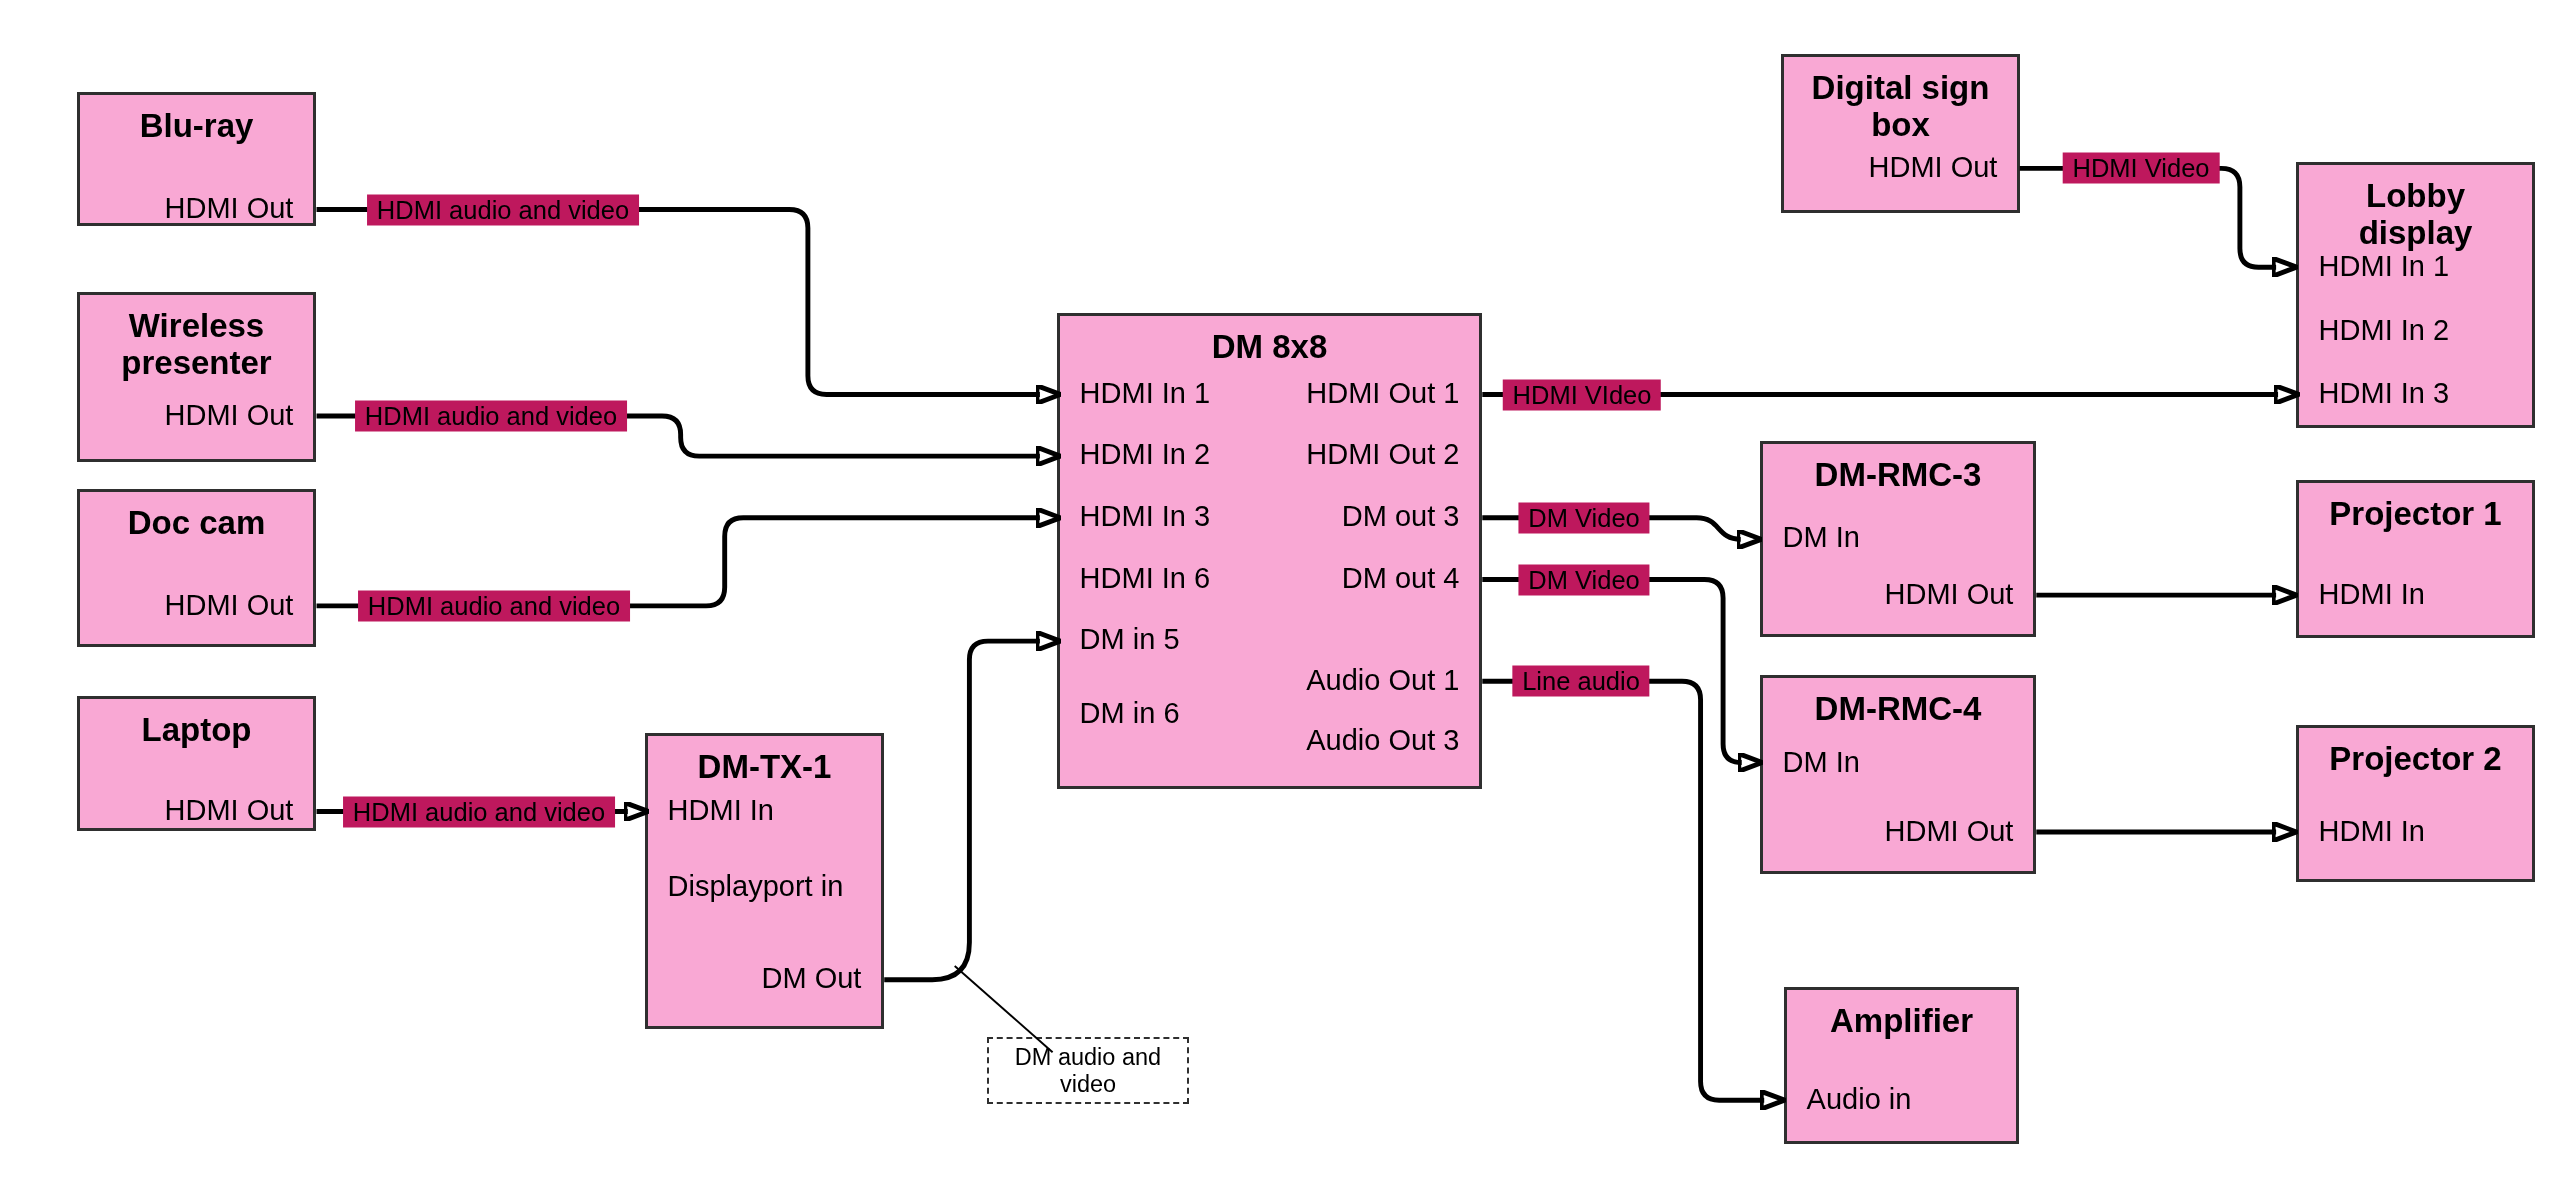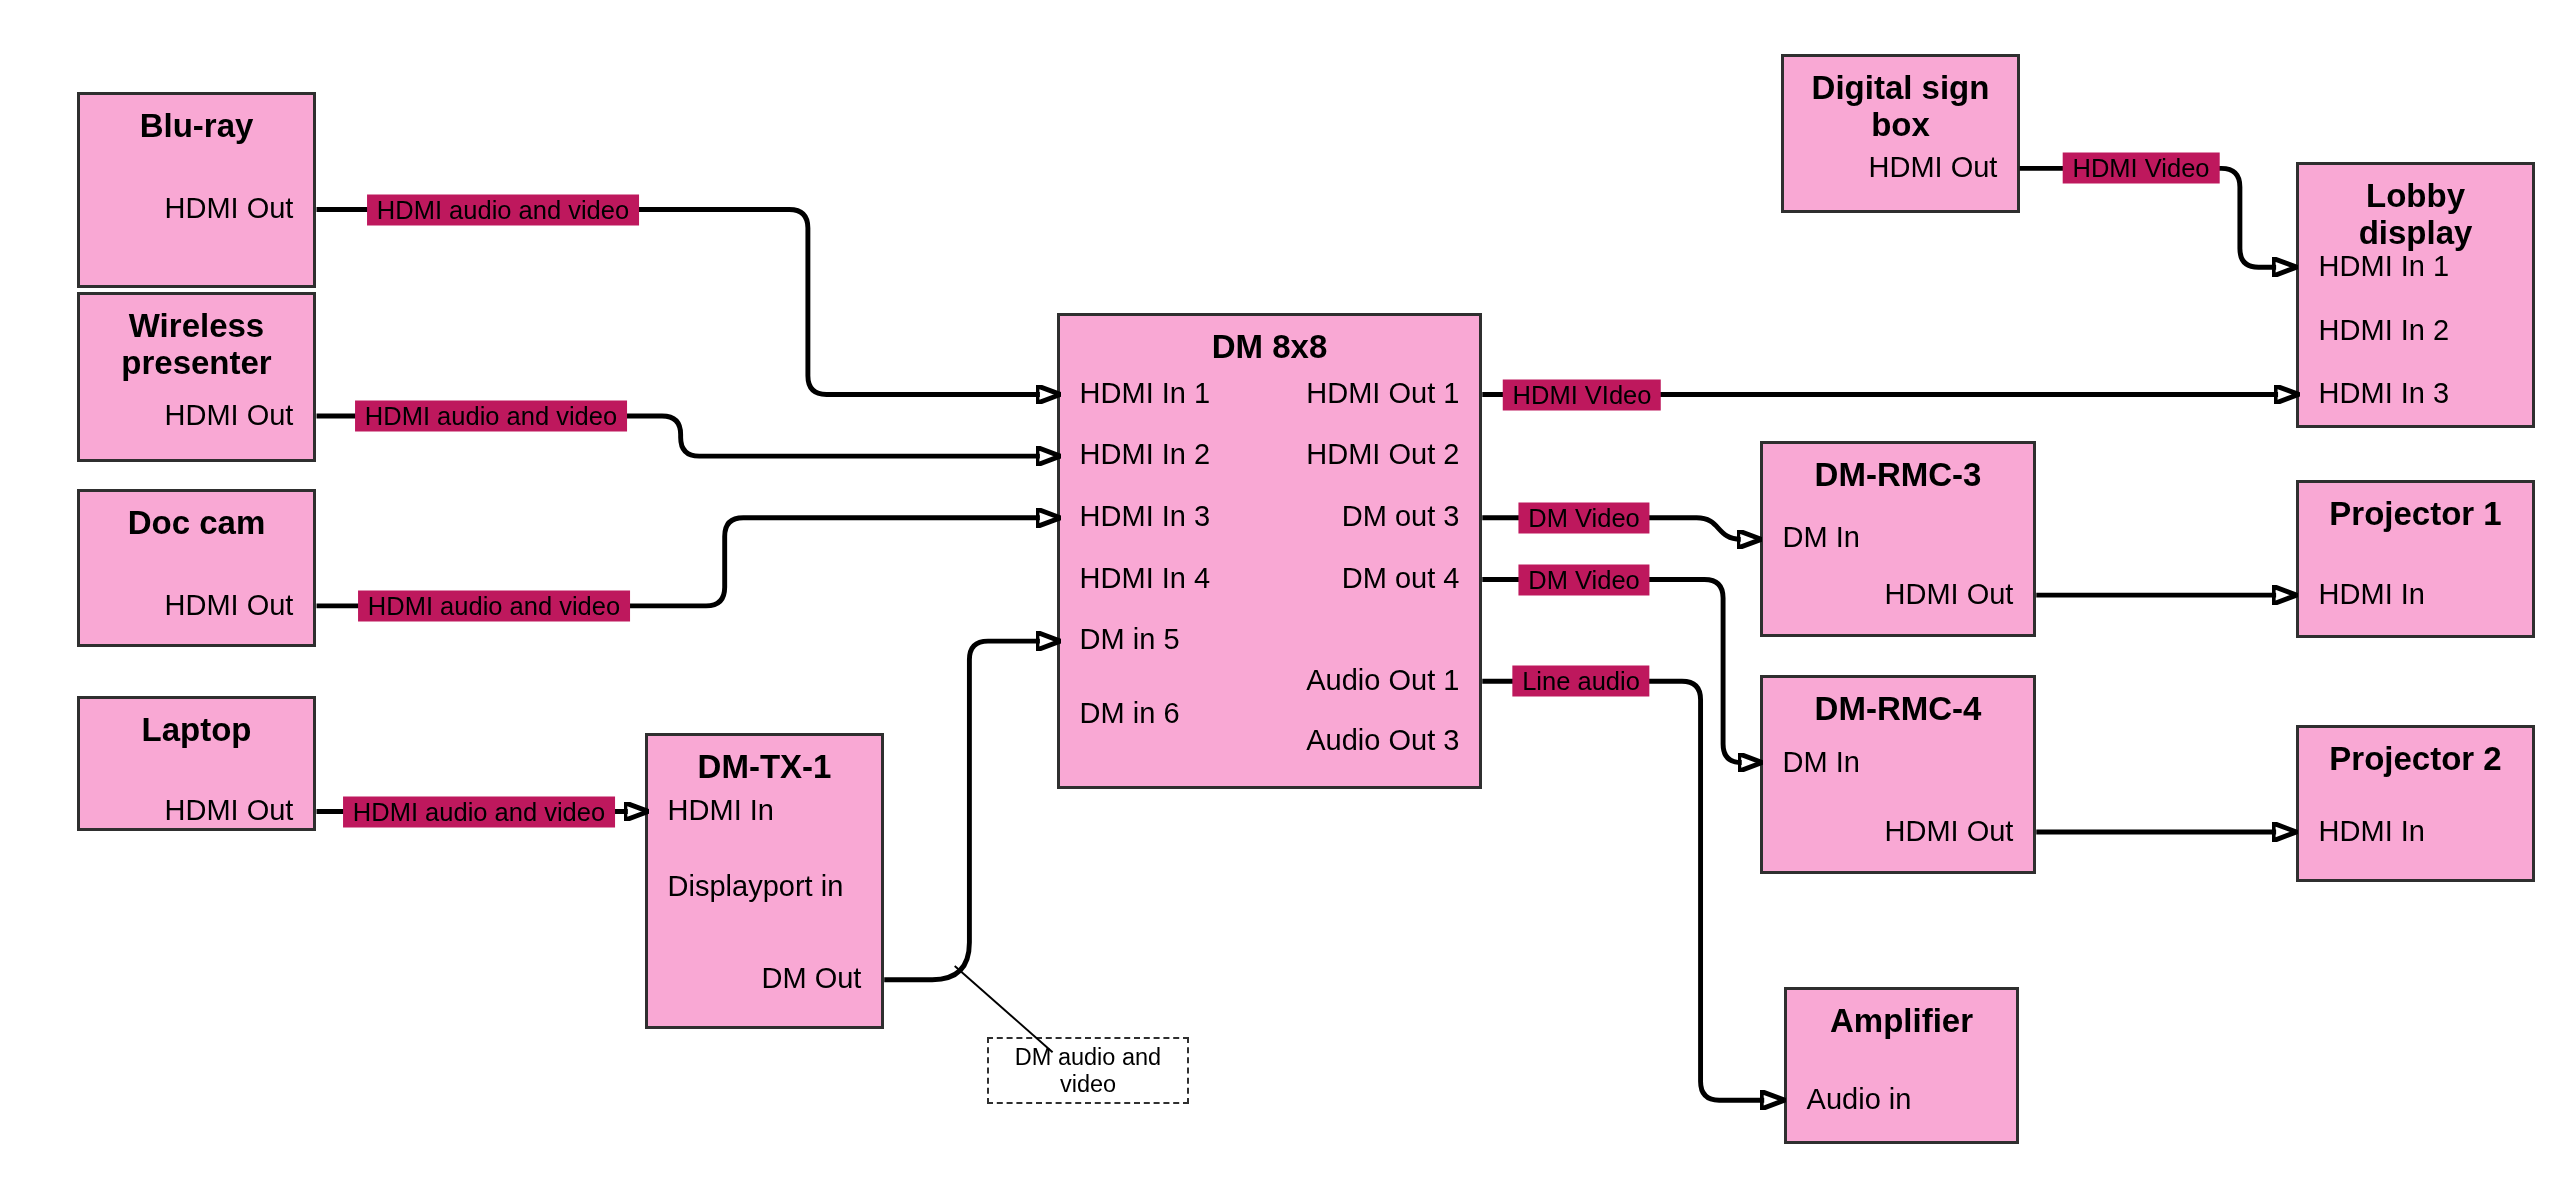--- a/index.html
+++ b/index.html
@@ -80,21 +80,21 @@
   <path d="M 1514 403 H 2327" marker-end="url(#arrow)"></path>
   <path d="M 1514 529 H 1733 C 1758 529 1753 551 1778 551" marker-end="url(#arrow)"></path>
   <path d="M 1514 592 H 1741 Q 1760 592 1760 611 V 760 Q 1760 779 1779 779" marker-end="url(#arrow)"></path>
   <path d="M 1514 696 H 1718 Q 1737 696 1737 715 V 1105 Q 1737 1124 1756 1124 H 1802" marker-end="url(#arrow)"></path>
   <path d="M 2063 172 H 2269 Q 2288 172 2288 191 V 254 Q 2288 273 2307 273 H 2325" marker-end="url(#arrow)"></path>
   <path d="M 2080 608 H 2325" marker-end="url(#arrow)"></path>
   <path d="M 2080 850 H 2325" marker-end="url(#arrow)"></path>
   <path class="thin" d="M 975 987 L 1075 1075"></path>
 </svg>
 
-<div class="node" style="left:77px;top:92px;width:239px;height:196px">
+<div class="node" style="left:77px;top:92px;width:239px;height:134px">
   <div class="title">Blu-ray</div>
   <div class="port r" style="top:99px">HDMI Out</div>
 </div>
 
 <div class="node" style="left:77px;top:292px;width:239px;height:170px">
   <div class="title">Wireless presenter</div>
   <div class="port r" style="top:106px">HDMI Out</div>
 </div>
 
 <div class="node" style="left:77px;top:489px;width:239px;height:158px">
@@ -112,21 +112,21 @@
   <div class="port l" style="top:60px">HDMI In</div>
   <div class="port l" style="top:136px">Displayport in</div>
   <div class="port r" style="top:228px">DM Out</div>
 </div>
 
 <div class="node" style="left:1057px;top:313px;width:425px;height:476px">
   <div class="title">DM 8x8</div>
   <div class="port l" style="top:63px">HDMI In 1</div>
   <div class="port l" style="top:124px">HDMI In 2</div>
   <div class="port l" style="top:186px">HDMI In 3</div>
-  <div class="port l" style="top:248px">HDMI In 4</div>
+  <div class="port l" style="top:248px">HDMI In 6</div>
   <div class="port l" style="top:309px">DM in 5</div>
   <div class="port l" style="top:383px">DM in 6</div>
   <div class="port r" style="top:63px">HDMI Out 1</div>
   <div class="port r" style="top:124px">HDMI Out 2</div>
   <div class="port r" style="top:186px">DM out 3</div>
   <div class="port r" style="top:248px">DM out 4</div>
   <div class="port r" style="top:350px">Audio Out 1</div>
   <div class="port r" style="top:410px">Audio Out 3</div>
 </div>
 

